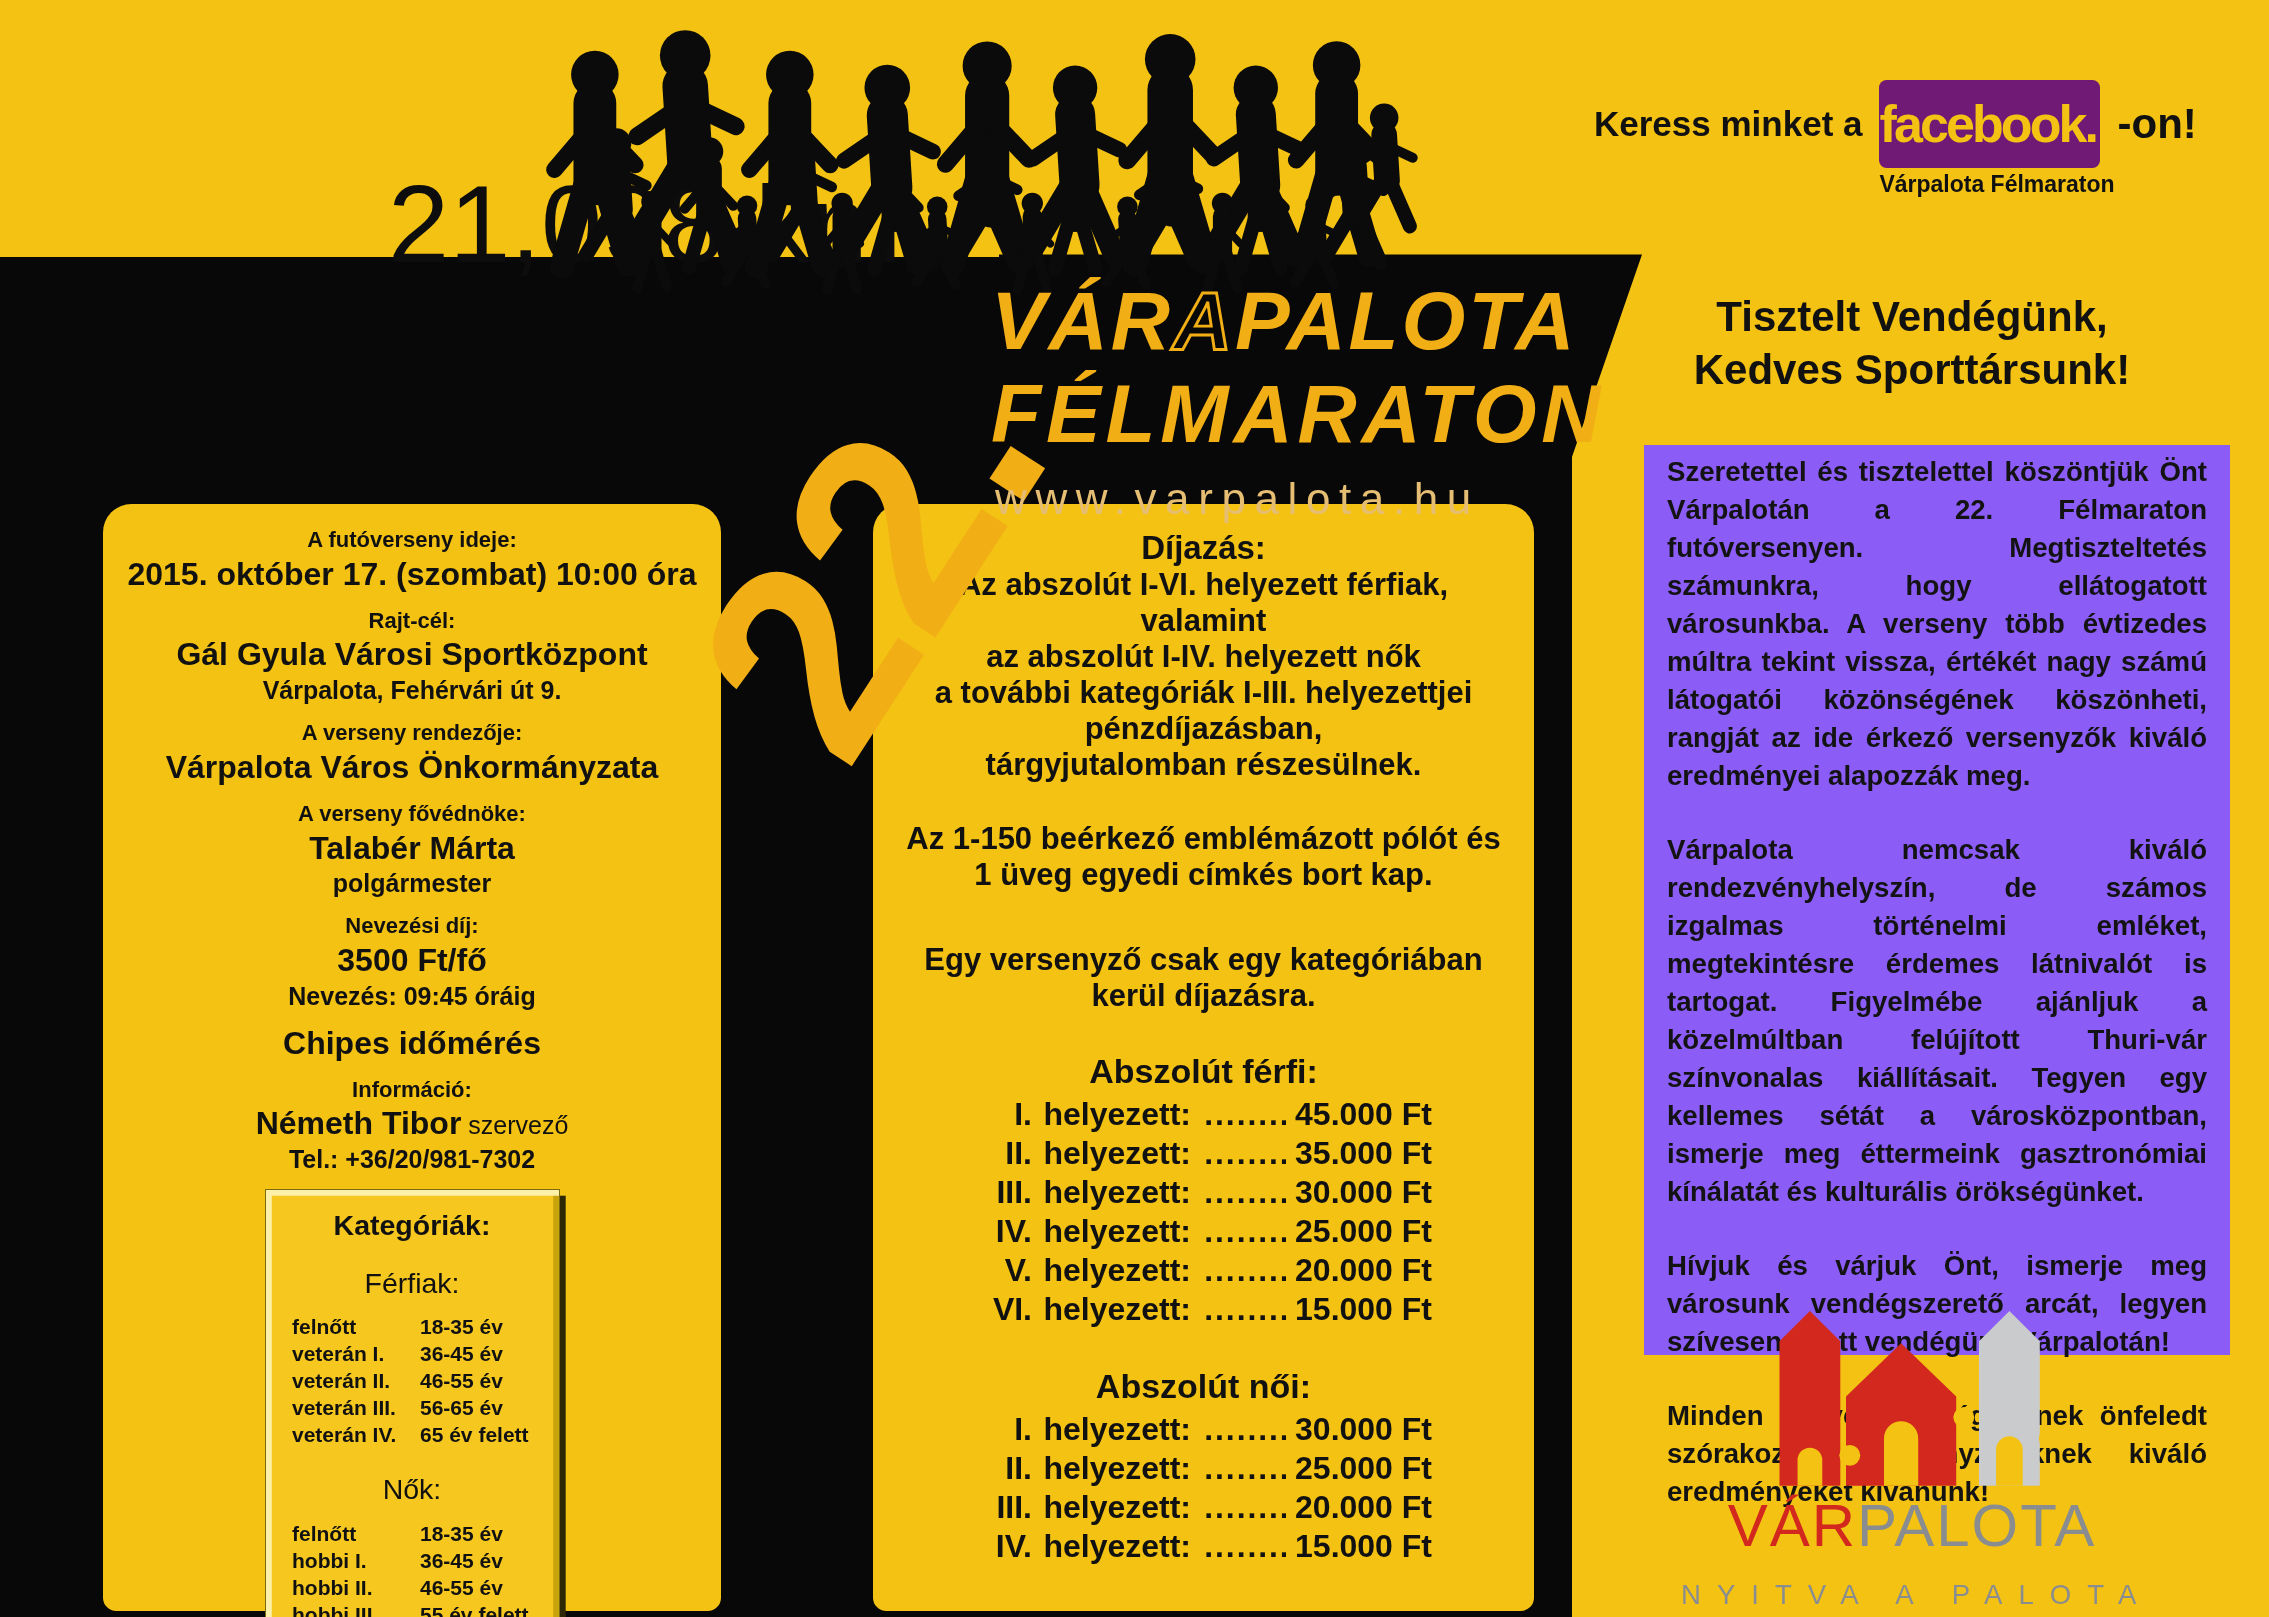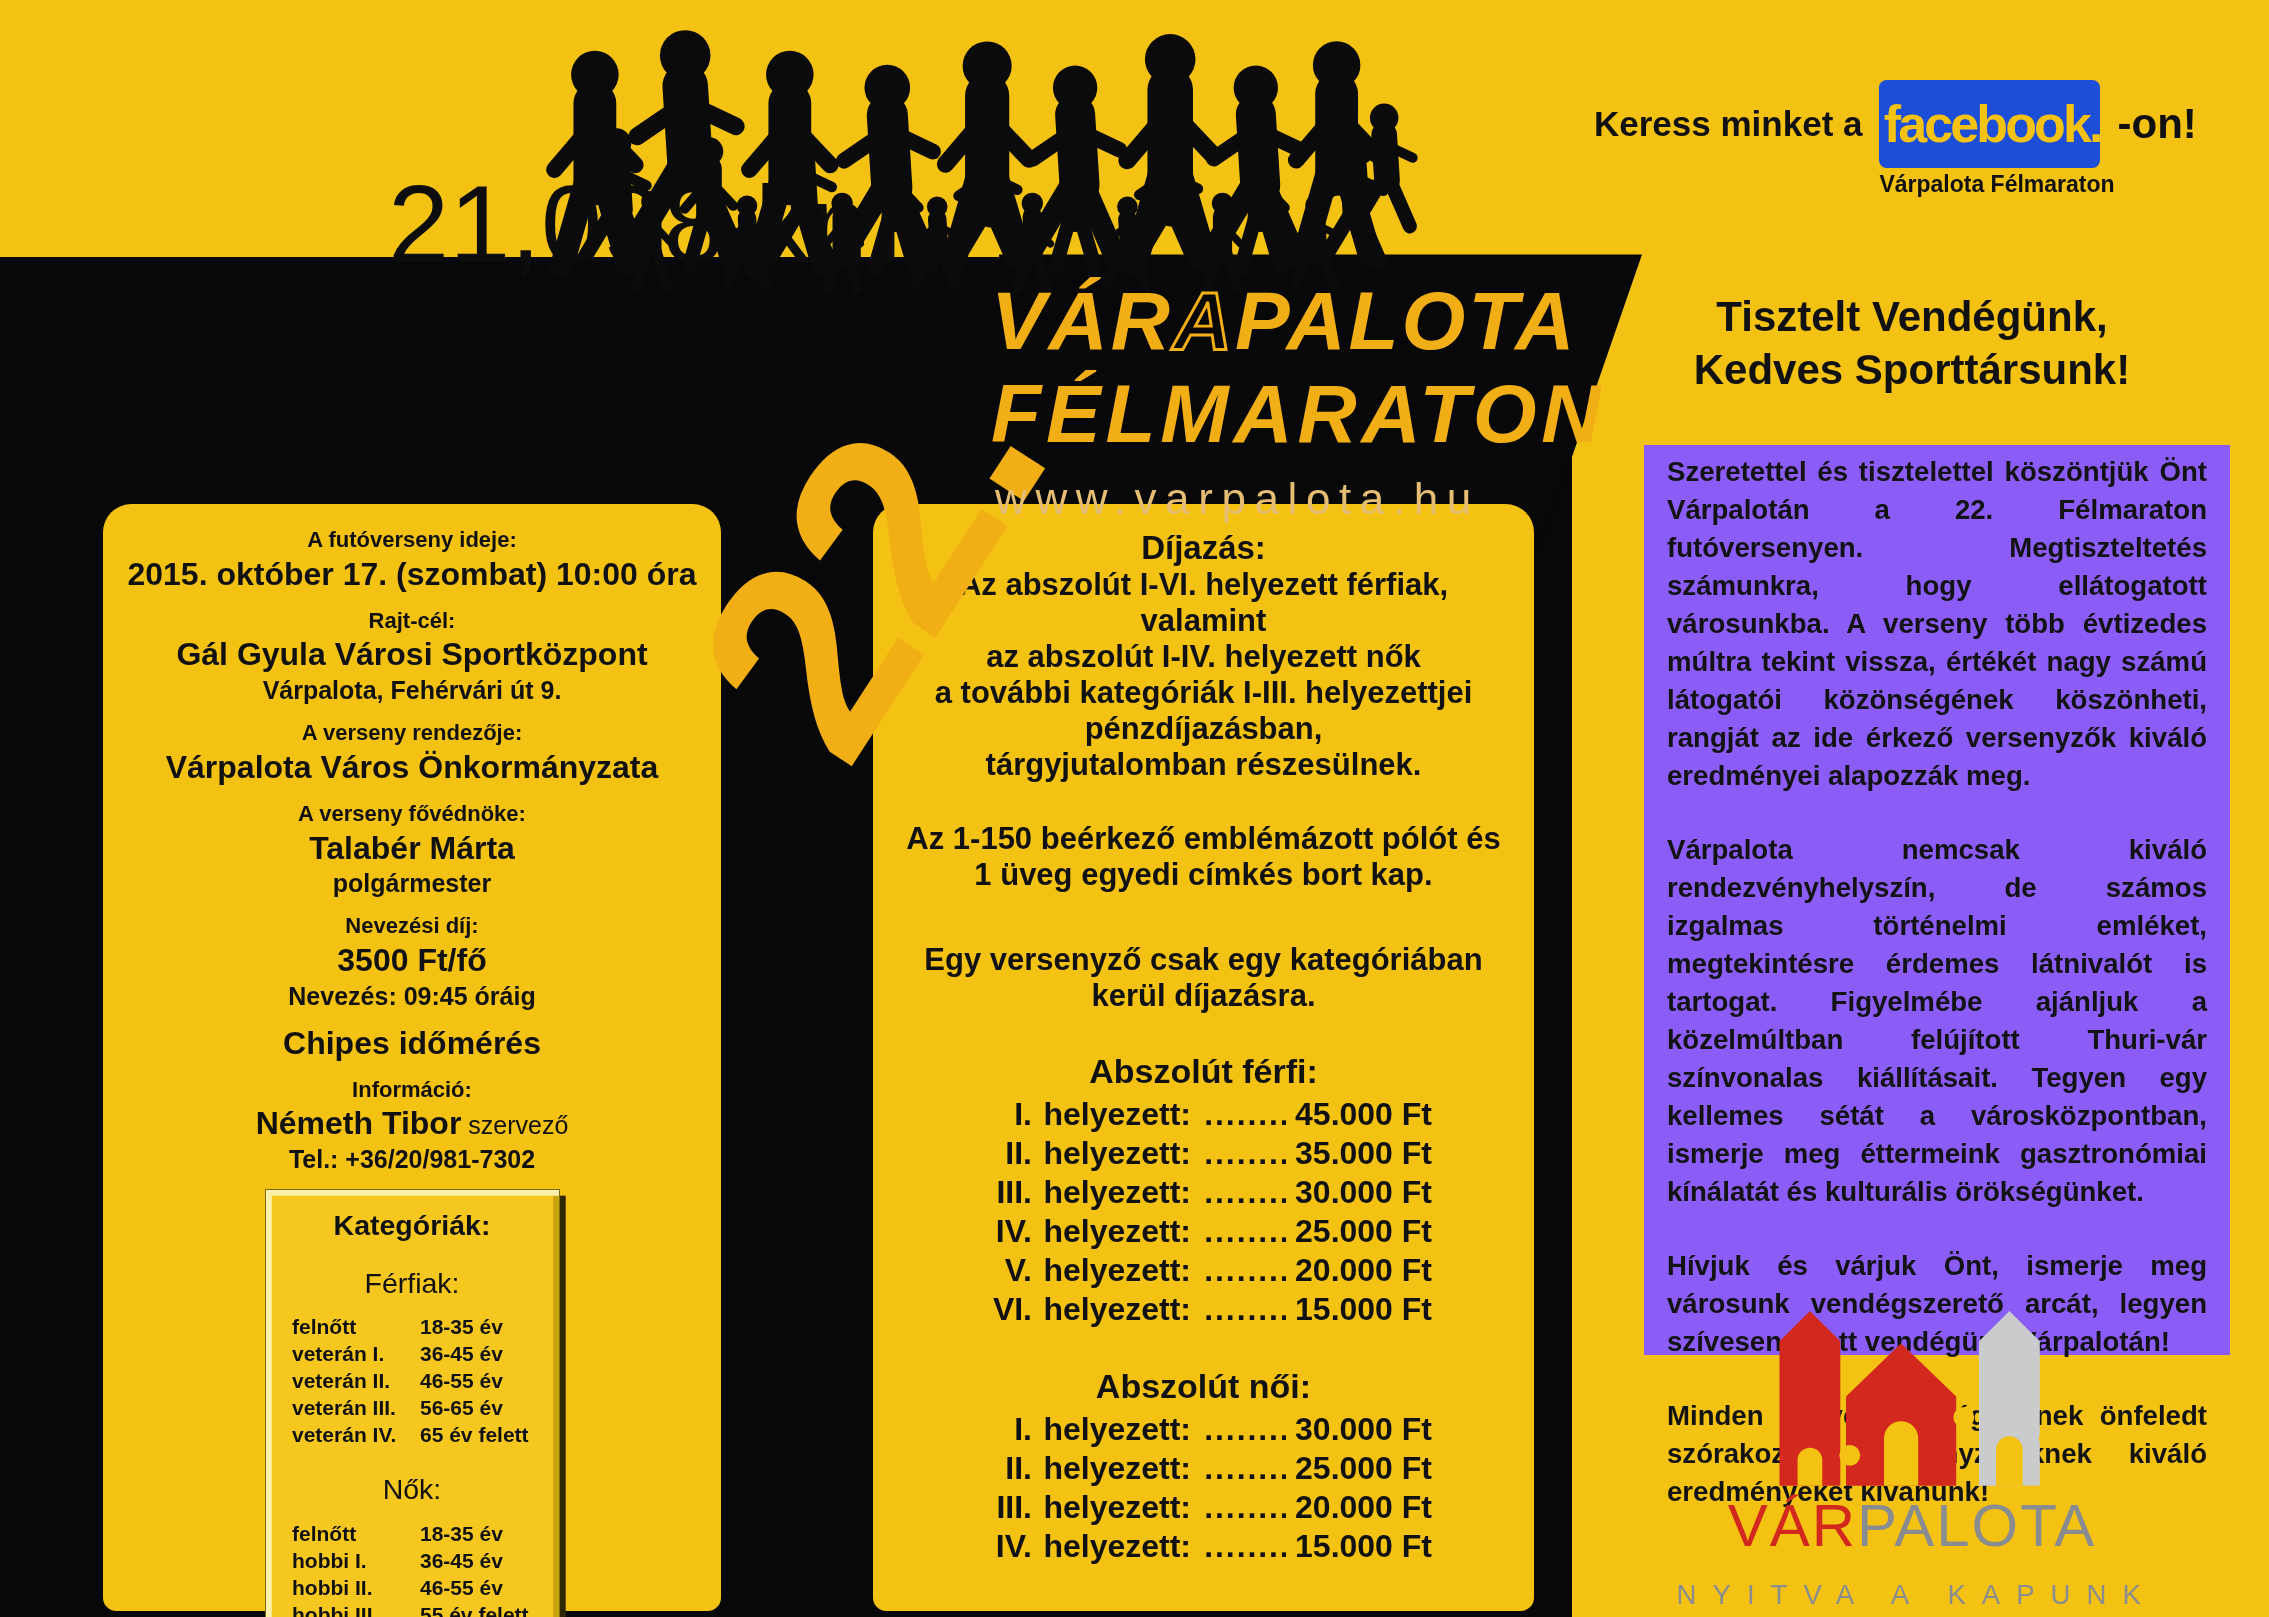--- a/index.html
+++ b/index.html
@@ -12,22 +12,22 @@
   .panel{position:absolute;top:504px;height:1107px;background:#F4C213;border-radius:28.5px 28.5px 13.3px 13.3px;}
   .panel-left{left:103px;width:618px;}
   .panel-mid{left:873px;width:661px;}
   
   .distance{position:absolute;left:388px;top:160px;font-size:110px;letter-spacing:0px;
         color:#0d0d0d;font-weight:normal;white-space:nowrap;}
   .crowd{position:absolute;left:514px;top:7.6px;width:913px;height:291px;}
   
   .fb-row{position:absolute;left:1594px;top:80px;height:88px;display:flex;align-items:center;gap:17px;}
   .fb-prefix{font-size:35px;font-weight:bold;white-space:nowrap;}
-  .fb-box{width:221px;height:88px;background:#1d4ed8;border-radius:7.6px;display:flex;
-        align-items:center;justify-content:flex-end;}
+  .fb-box{width:221px;height:88px;background:#701a75;border-radius:7.6px;display:flex;
+        align-items:center;justify-content:flex-start;}
   .fb-brand{color:#F4C213;font-size:52px;font-weight:bold;letter-spacing:-2.9px;}
   .fb-suffix{font-size:42px;font-weight:bold;}
   .fb-page{position:absolute;left:1845px;top:171px;width:304px;text-align:center;font-size:23px;
         font-weight:bold;white-space:nowrap;}
   
   .edition{position:absolute;left:666px;top:423px;width:409px;height:276px;color:#F2AE15;
         font-size:276px;font-weight:bold;line-height:276px;text-align:center;
         transform:rotate(-57deg);white-space:nowrap;}
   .logo-title{position:absolute;left:991px;top:274px;font-size:82px;font-style:italic;font-weight:bold;
         letter-spacing:2.9px;color:#F2AE15;white-space:nowrap;}
@@ -396,17 +396,17 @@
       <path d="M49,190 v-27 a13,13 0 0 1 26,0 v27 z" fill="#F4C213"></path>
       <polygon points="100,96 158,40 216,96 216,190 100,190" fill="#D2281E"></polygon>
       <path d="M140,190 v-50 a18,18 0 0 1 36,0 v50 z" fill="#F4C213"></path>
       <circle cx="104" cy="158" r="11" fill="#F4C213"></circle>
       <circle cx="224" cy="118" r="11" fill="#F4C213"></circle>
       <polygon points="240,38 272,6 304,38 304,190 240,190" fill="#C9CBCD"></polygon>
       <path d="M258,190 v-38 a14,14 0 0 1 28,0 v38 z" fill="#F4C213"></path>
       <circle cx="312" cy="140" r="9" fill="#F4C213"></circle>
     </svg>
     <div class="city-name"><span class="red">VÁR</span><span class="gray">PALOTA</span></div>
-    <div class="city-tagline">NYITVA A KAPUNK</div>
+    <div class="city-tagline">NYITVA A PALOTA</div>
   </div>
 
 </div>
 
 
 </body></html>

